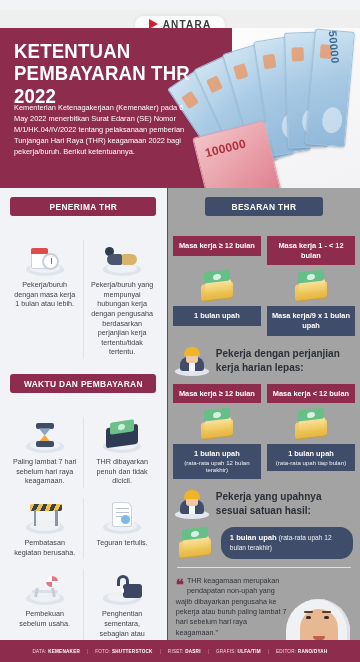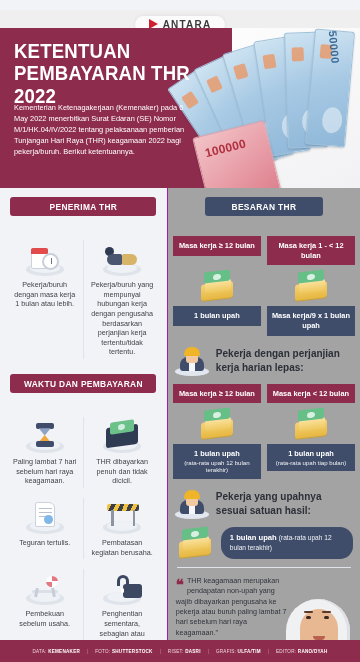--- a/index.html
+++ b/index.html
@@ -310,40 +310,40 @@
           </div>
           <div class="cap">THR dibayarkan penuh dan tidak dicicil.</div>
         </div>
       </div>
 
       <div class="two">
         <div class="cell">
           <div class="ico">
             <div class="plate"></div>
               <div class="plate2"></div>
+            <div class="barrier">
+                <span class="bar"></span>
+                <span class="pole p1"></span>
+                <span class="pole p2"></span>
+              </div>
+          </div>
+          <div class="cap">Pembatasan kegiatan berusaha.</div>
+        </div>
+        <div class="cell">
+          <div class="ico">
+            <div class="plate"></div>
+              <div class="plate2"></div>
             <div class="paper">
                 <span class="ln l1"></span>
                 <span class="ln l2"></span>
                 <span class="ln l3"></span>
                 <span class="stamp"></span>
               </div>
           </div>
           <div class="cap">Teguran tertulis.</div>
-        </div>
-        <div class="cell">
-          <div class="ico">
-            <div class="plate"></div>
-              <div class="plate2"></div>
-            <div class="barrier">
-                <span class="bar"></span>
-                <span class="pole p1"></span>
-                <span class="pole p2"></span>
-              </div>
-          </div>
-          <div class="cap">Pembatasan kegiatan berusaha.</div>
         </div>
       </div>
       <div class="two">
         <div class="cell">
           <div class="ico">
             <div class="plate"></div>
               <div class="plate2"></div>
             <div class="cone">
                 <span class="tbl"></span>
                 <span class="lg1"></span>

